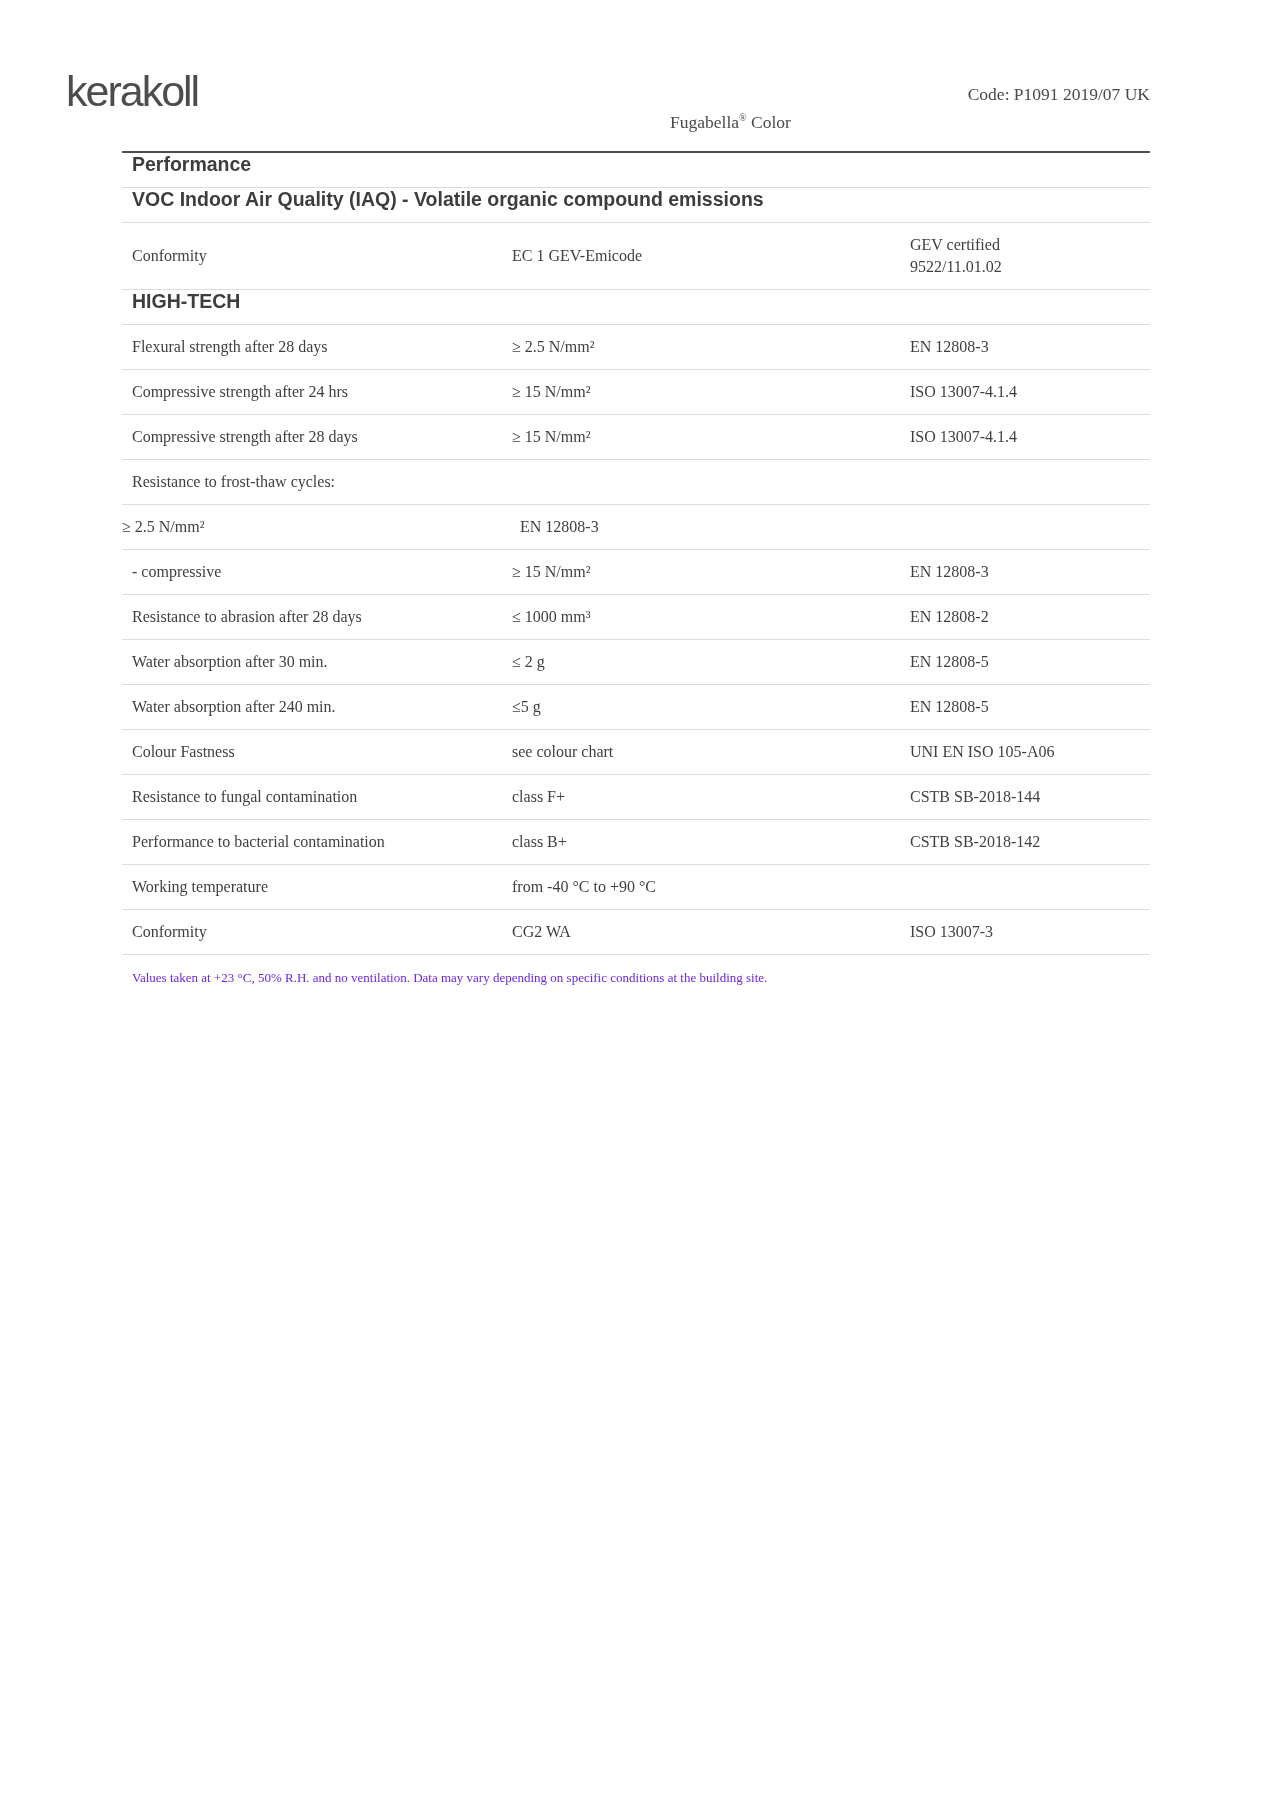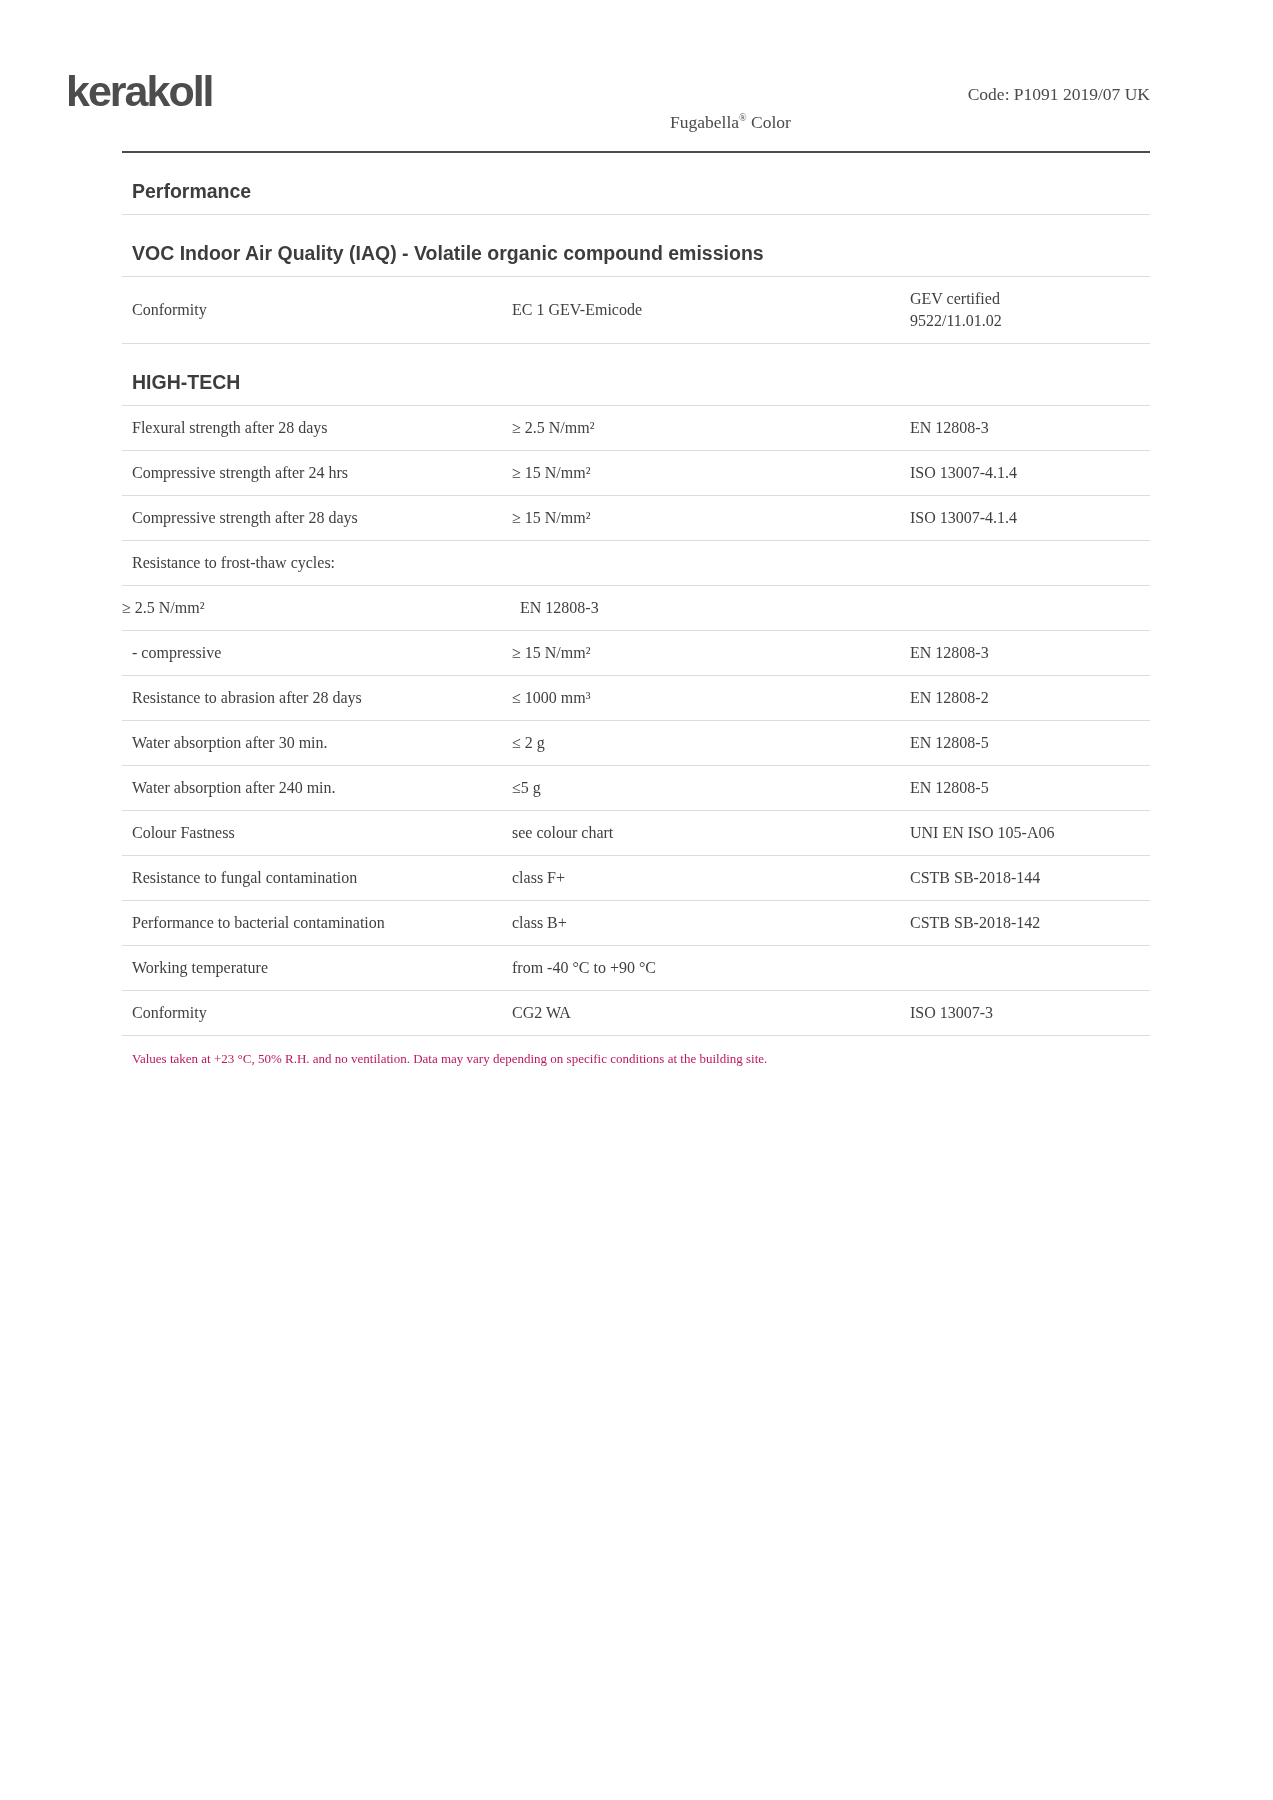--- a/index.html
+++ b/index.html
@@ -13,21 +13,21 @@
     font-family: "Liberation Serif", serif;
     color: #3f3f3f;
   }
 
   
   .logo {
     position: absolute;
     left: 66px;
     top: 70px;
     font-family: "Liberation Sans", sans-serif;
-    font-weight: 700;
+    font-weight: 400;
     font-size: 43px;
     letter-spacing: -2px;
     color: #4d4d4d;
     line-height: 1;
   }
   .product {
     position: absolute;
     left: 670px;
     top: 84px;
     font-size: 17.5px;
@@ -55,21 +55,21 @@
   .perf-table {
     width: 100%;
     border-top: 2px solid #4c4c4c;
   }
   .row {
     display: flex;
     align-items: center;
     border-bottom: 1px solid #dcdcdc;
   }
   .row.section {
-    padding: 27px 0 11px 10px;
+    padding: 0 0 11px 10px;
     font-family: "Liberation Sans", sans-serif;
     font-weight: 700;
     font-size: 19.5px;
     line-height: 23px;
     color: #3d3d3d;
   }
   .row.data {
     font-size: 16px;
     line-height: 22px;
     color: #3f3f3f;
@@ -77,21 +77,21 @@
   .row.data .cell { padding: 11px 0; }
   .cell.c-label { width: 390px; padding-left: 10px !important; }
   .cell.c-value { width: 398px; }
   .cell.c-standard { flex: 1; white-space: pre-line; }
 
   
   .footnote {
     margin: 15px 0 0 10px;
     font-size: 13px;
     line-height: 16px;
-    color: #be185d;
+    color: #6d28d9;
   }
 </style>
 </head>
 <body>
 
 <div class="page">
 
   <div class="logo">kerakoll</div>
 
   <div class="product"><span>Fugabella</span><sup>®</sup><span> Color</span></div>

